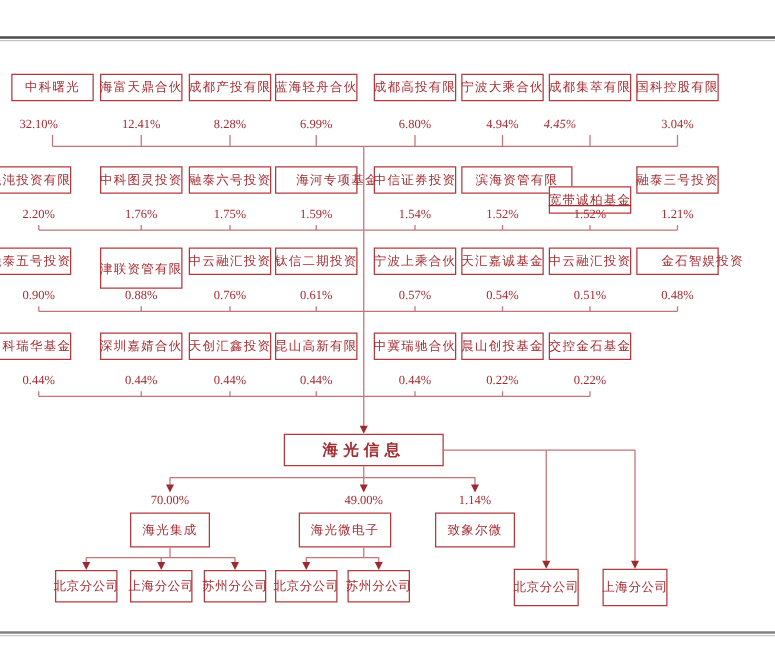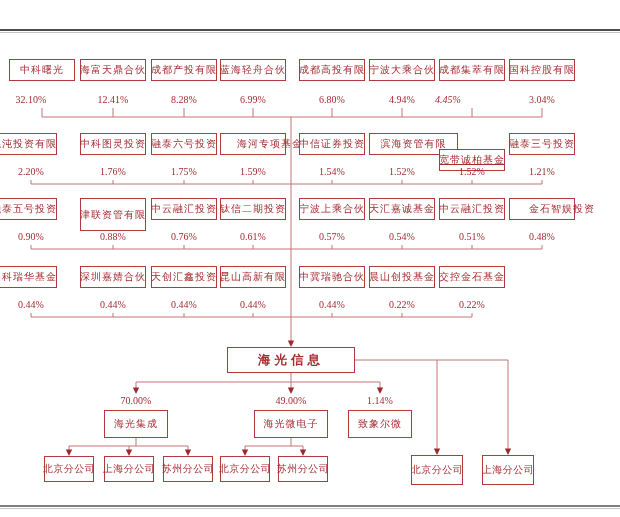--- a/index.html
+++ b/index.html
@@ -156,21 +156,21 @@
       <div class="node" style="left: 299px; top: 266px; width: 66px; height: 22px;">中冀瑞驰合伙</div>
       <div class="pct" style="left: 332px; top: 299px;">0.44%</div>
       <div class="node" style="left: 369px; top: 266px; width: 66px; height: 22px;">晨山创投基金</div>
       <div class="pct" style="left: 402px; top: 299px;">0.22%</div>
       <div class="node" style="left: 439px; top: 266px; width: 66px; height: 22px;">交控金石基金</div>
       <div class="pct" style="left: 472px; top: 299px;">0.22%</div>
       <div class="node main" style="left: 227px; top: 347px; width: 128px; height: 26px;">海光信息</div>
       <div class="pct" style="left: 136px; top: 395px;">70.00%</div>
       <div class="node" style="left: 104px; top: 410px; width: 64px; height: 28px;">海光集成</div>
       <div class="pct" style="left: 291px; top: 395px;">49.00%</div>
-      <div class="node" style="left: 254px; top: 410px; width: 74px; height: 28px;">海光微电子</div>
+      <div class="node" style="left: 239px; top: 410px; width: 74px; height: 28px;">海光微电子</div>
       <div class="pct" style="left: 380px; top: 395px;">1.14%</div>
       <div class="node" style="left: 348px; top: 410px; width: 64px; height: 28px;">致象尔微</div>
       <div class="node branch" style="left: 44px; top: 456px; width: 50px; height: 26px;">北京分公司</div>
       <div class="node branch" style="left: 104px; top: 456px; width: 50px; height: 26px;">上海分公司</div>
       <div class="node branch" style="left: 163px; top: 456px; width: 50px; height: 26px;">苏州分公司</div>
       <div class="node branch" style="left: 220px; top: 456px; width: 50px; height: 26px;">北京分公司</div>
       <div class="node branch" style="left: 278px; top: 456px; width: 50px; height: 26px;">苏州分公司</div>
       <div class="node branch" style="left: 411px; top: 455px; width: 52px; height: 30px;">北京分公司</div>
       <div class="node branch" style="left: 482px; top: 455px; width: 52px; height: 30px;">上海分公司</div>
     </div>

